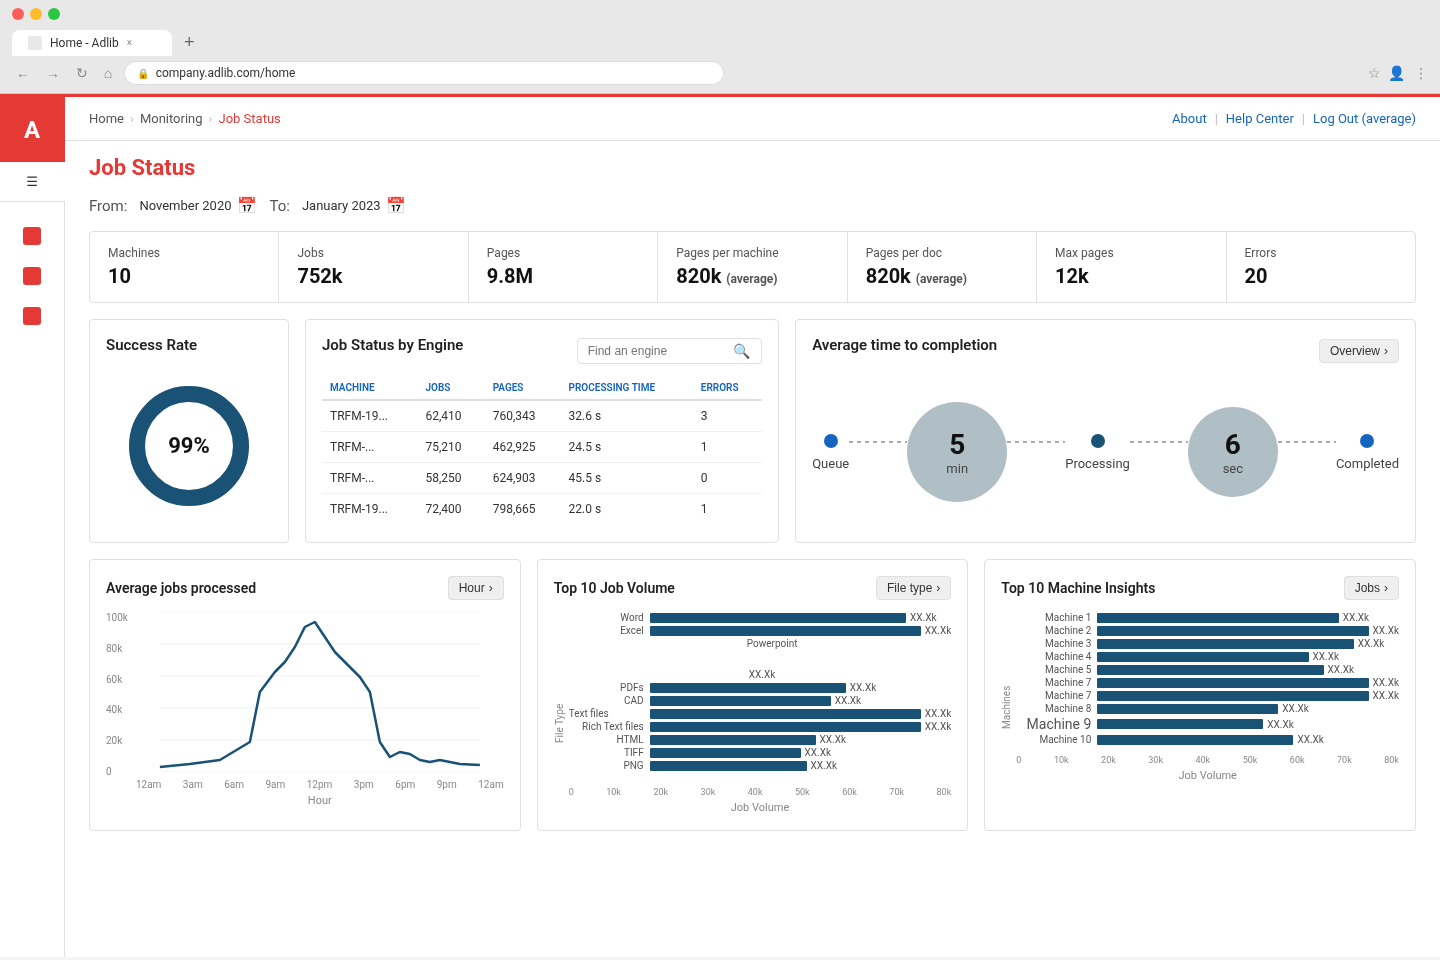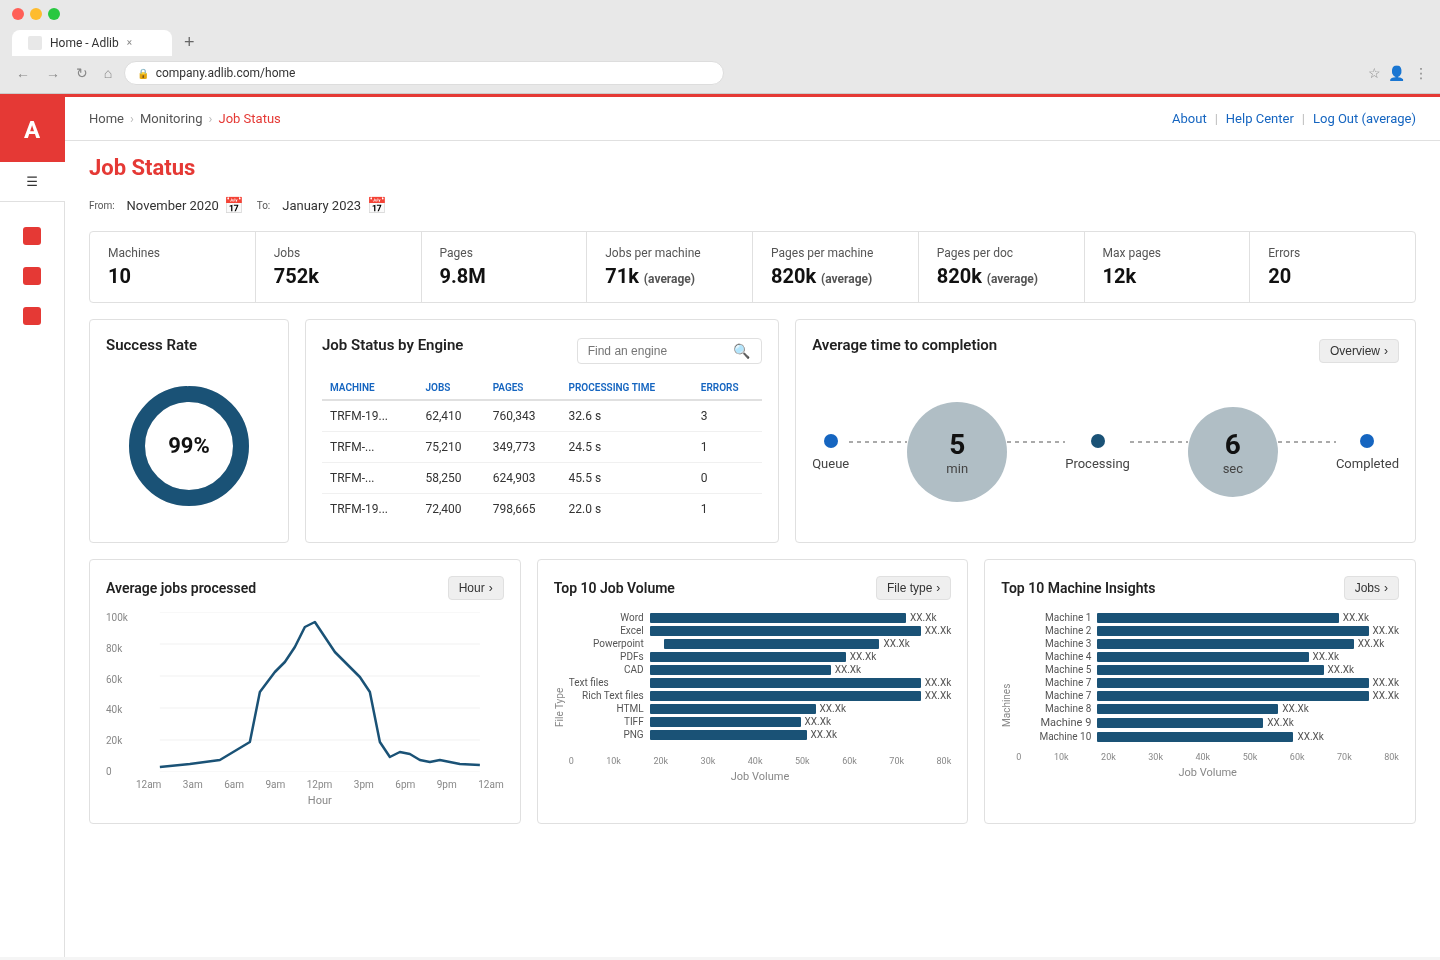--- a/index.html
+++ b/index.html
@@ -47,21 +47,21 @@
     .breadcrumb-active { color: #e53935; }
     .header-links { display: flex; align-items: center; gap: 8px; font-size: 13px; color: #1565c0; }
     .header-sep { color: #bbb; }
 
     
     .page-title { padding: 14px 24px 0; }
     .page-title h1 { color: #e53935; font-size: 22px; font-weight: 700; }
 
     
     .filter-bar { padding: 16px 24px; display: flex; align-items: center; gap: 12px; }
-    .filter-label { color: #555; font-size: 10px; }
+    .filter-label { color: #555; font-size: 15px; }
     .date-input { display: flex; align-items: center; gap: 6px; font-size: 13px; }
     .cal-icon { color: #e53935; font-size: 16px; cursor: pointer; }
 
     
     .stats-row { display: flex; margin: 0 24px; border: 1px solid #e0e0e0; border-radius: 4px; background: white; }
     .stat-item { flex: 1; padding: 14px 18px; border-right: 1px solid #e0e0e0; }
     .stat-item:last-child { border-right: none; }
     .stat-label { font-size: 12px; color: #555; margin-bottom: 4px; }
     .stat-value { font-size: 20px; font-weight: 700; color: #111; }
     .stat-sub { font-size: 12px; color: #555; }
@@ -209,24 +209,20 @@
         <div class="stat-label">Machines</div>
         <div class="stat-value">10</div>
       </div>
       <div class="stat-item">
         <div class="stat-label">Jobs</div>
         <div class="stat-value">752k</div>
       </div>
       <div class="stat-item">
         <div class="stat-label">Pages</div>
         <div class="stat-value">9.8M</div>
-      </div>
-      <div class="stat-item">
-        <div class="stat-label">Jobs per machine</div>
-        <div class="stat-value">71k <span class="stat-sub">(average)</span></div>
       </div>
       <div class="stat-item">
         <div class="stat-label">Pages per machine</div>
         <div class="stat-value">820k <span class="stat-sub">(average)</span></div>
       </div>
       <div class="stat-item">
         <div class="stat-label">Pages per doc</div>
         <div class="stat-value">820k <span class="stat-sub">(average)</span></div>
       </div>
       <div class="stat-item">
@@ -274,21 +270,21 @@
           <tr>
                 <td>TRFM-19...</td>
                 <td>62,410</td>
                 <td>760,343</td>
                 <td>32.6 s</td>
                 <td>3</td>
               </tr>
               <tr>
                 <td>TRFM-...</td>
                 <td>75,210</td>
-                <td>349,773</td>
+                <td>462,925</td>
                 <td>24.5 s</td>
                 <td>1</td>
               </tr>
               <tr>
                 <td>TRFM-...</td>
                 <td>58,250</td>
                 <td>624,903</td>
                 <td>45.5 s</td>
                 <td>0</td>
               </tr>
@@ -419,21 +415,21 @@
                     <span style="font-size: 10px; color: rgb(85, 85, 85); white-space: nowrap;">XX.Xk</span>
                   </div>
                 </div>
                 <div style="display: flex; align-items: center; gap: 6px; margin-bottom: 2px;">
                   <span style="font-size: 10px; color: rgb(85, 85, 85); width: 75px; text-align: right; flex-shrink: 0;">Excel</span>
                   <div style="flex: 1 1 0%; display: flex; align-items: center; gap: 4px;">
                     <div style="height: 10px; background: rgb(26, 82, 118); border-radius: 1px; width: 95%;"></div>
                     <span style="font-size: 10px; color: rgb(85, 85, 85); white-space: nowrap;">XX.Xk</span>
                   </div>
                 </div>
-                <div style="display: flex; align-items: center; gap: 20px; margin-bottom: 2px;">
+                <div style="display: flex; align-items: center; gap: 20px; margin-bottom: 2px; flex-direction: column;">
                   <span style="font-size: 10px; color: rgb(85, 85, 85); width: 75px; text-align: right; flex-shrink: 0;">Powerpoint</span>
                   <div style="flex: 1 1 0%; display: flex; align-items: center; gap: 4px;">
                     <div style="height: 10px; background: rgb(26, 82, 118); border-radius: 1px; width: 75%;"></div>
                     <span style="font-size: 10px; color: rgb(85, 85, 85); white-space: nowrap;">XX.Xk</span>
                   </div>
                 </div>
                 <div style="display: flex; align-items: center; gap: 6px; margin-bottom: 2px;">
                   <span style="font-size: 10px; color: rgb(85, 85, 85); width: 75px; text-align: right; flex-shrink: 0;">PDFs</span>
                   <div style="flex: 1 1 0%; display: flex; align-items: center; gap: 4px;">
                     <div style="height: 10px; background: rgb(26, 82, 118); border-radius: 1px; width: 65%;"></div>
@@ -561,21 +557,21 @@
                   </div>
                 </div>
                 <div style="display: flex; align-items: center; gap: 6px; margin-bottom: 2px;">
                   <span style="font-size: 10px; color: rgb(85, 85, 85); width: 75px; text-align: right; flex-shrink: 0;">Machine 8</span>
                   <div style="flex: 1 1 0%; display: flex; align-items: center; gap: 4px;">
                     <div style="height: 10px; background: rgb(26, 82, 118); border-radius: 1px; width: 60%;"></div>
                     <span style="font-size: 10px; color: rgb(85, 85, 85); white-space: nowrap;">XX.Xk</span>
                   </div>
                 </div>
                 <div style="display: flex; align-items: center; gap: 6px; margin-bottom: 2px;">
-                  <span style="font-size: 11px; color: rgb(85, 85, 85); width: 75px; text-align: right; flex-shrink: 0;">Machine 9</span>
+                  <span style="font-size: 14px; color: rgb(85, 85, 85); width: 75px; text-align: right; flex-shrink: 0;">Machine 9</span>
                   <div style="flex: 1 1 0%; display: flex; align-items: center; gap: 4px;">
                     <div style="height: 10px; background: rgb(26, 82, 118); border-radius: 1px; width: 55%;"></div>
                     <span style="font-size: 10px; color: rgb(85, 85, 85); white-space: nowrap;">XX.Xk</span>
                   </div>
                 </div>
                 <div style="display: flex; align-items: center; gap: 6px; margin-bottom: 2px;">
                   <span style="font-size: 10px; color: rgb(85, 85, 85); width: 75px; text-align: right; flex-shrink: 0;">Machine 10</span>
                   <div style="flex: 1 1 0%; display: flex; align-items: center; gap: 4px;">
                     <div style="height: 10px; background: rgb(26, 82, 118); border-radius: 1px; width: 65%;"></div>
                     <span style="font-size: 10px; color: rgb(85, 85, 85); white-space: nowrap;">XX.Xk</span>

